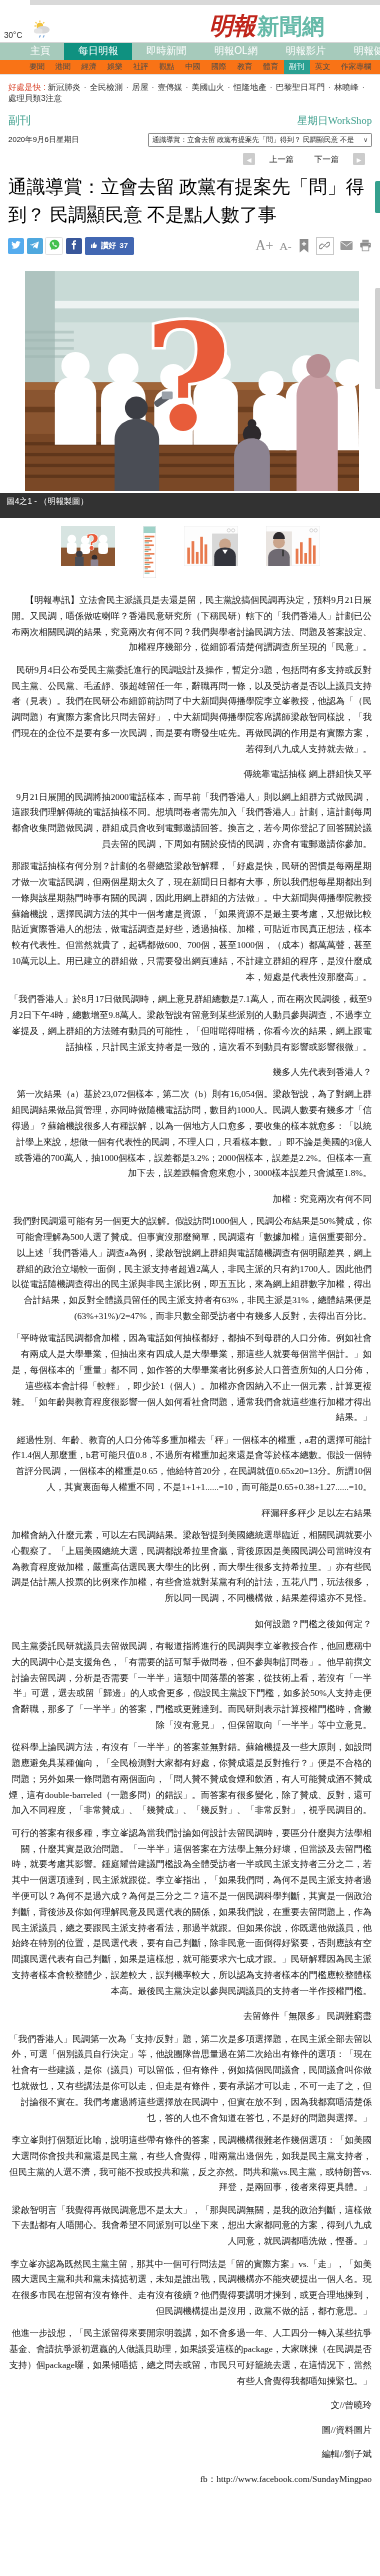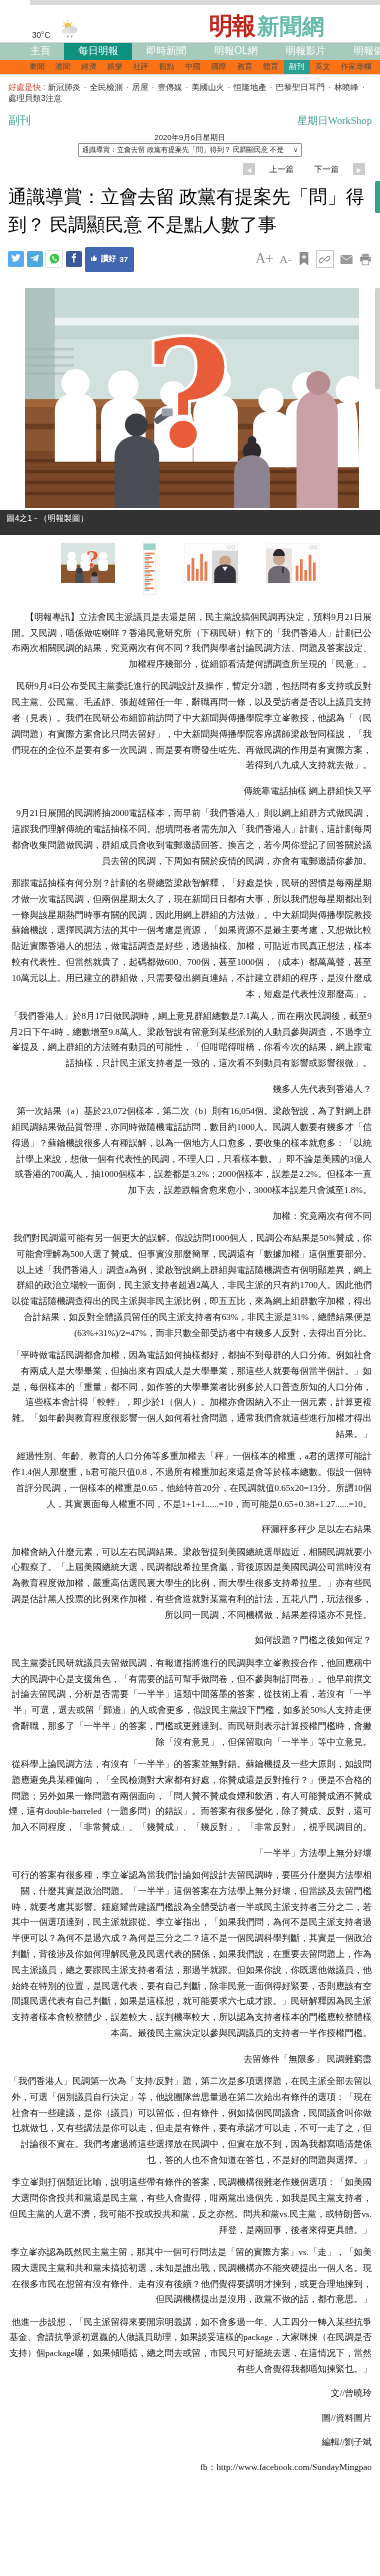--- a/index.html
+++ b/index.html
@@ -1,58 +1,58 @@
 <!DOCTYPE html>
 <html style="font-size:8.7px"><head>
 <meta charset="utf-8">
 <style>
   html,body{margin:0;padding:0;}
   body{width:380px;min-height:2576px;background:#fff;font-family:"Liberation Sans",sans-serif;position:relative;overflow-x:hidden;color:#222;}
   .topbar{height:5.4px;background:#d9d9d9;margin-left:30px;}
   
   header{height:37px;position:relative;border-bottom:0.5px solid #d5d5d5;}
-  .weather{position:absolute;left:32px;bottom:2.2px;display:flex;align-items:flex-end;gap:7.6px;font-size:8.2px;color:#333;}
+  .weather{position:absolute;left:4px;bottom:2.2px;display:flex;align-items:flex-end;gap:7.6px;font-size:8.2px;color:#333;}
   .logo{position:absolute;left:209px;top:4.3px;white-space:nowrap;}
-  .logo-red{font-family:"DejaVu Serif",serif;font-weight:bold;font-size:24px;color:#c0251b;letter-spacing:-1.1px;text-align:right;}
+  .logo-red{font-family:"DejaVu Serif",serif;font-style:italic;font-weight:bold;font-size:24px;color:#c0251b;letter-spacing:-1.1px;text-align:right;}
   .logo-teal{font-size:22px;font-weight:bold;color:#66baa9;letter-spacing:0.5px;}
   
   .nav1{height:16.3px;background:#a6cabb;display:flex;padding-left:16.3px;overflow:hidden;white-space:nowrap;}
   .nav1-item{color:#fff;font-size:10px;line-height:16.3px;padding:0 14px;cursor:pointer;}
   .nav1-item.active{background:#0f9180;}
   
   .nav2{height:14.7px;background:#f97316;display:flex;padding-left:24px;border-bottom:1.1px solid #e2e2e2;overflow:hidden;white-space:nowrap;font-family:Liberation Mono, monospace;}
   .nav2-item{color:#4a4a4a;font-size:7.6px;line-height:14.7px;padding:0 5.4px;cursor:pointer;}
   .nav2-item.active{background:#2aa092;color:#fff;}
   
   .hot{padding:7px 8.2px 4.9px;font-size:8.2px;color:#333;}
   .hot-label{color:#d9442b;}
   .hot-topic{cursor:pointer;}
   .hot-sep{color:#666;padding:0 3.3px;}
   
   .section-row{display:flex;justify-content:space-between;align-items:baseline;padding:3.3px 8.2px 0;}
   .section-title{color:#41a18f;font-size:11.4px;}
   .section-right{color:#41a18f;font-size:10.3px;font-family:"Liberation Serif",serif;cursor:pointer;}
   
-  .meta-row{display:flex;justify-content:space-between;align-items:center;padding:5.4px 8.2px 0;flex-direction:column;}
+  .meta-row{display:flex;justify-content:space-between;align-items:center;padding:5.4px 8.2px 0;}
   .date{font-size:7.6px;color:#222;}
   .dropdown{width:216px;height:12px;border:0.5px solid #8f8f8f;border-radius:1.1px;background:#fff;display:flex;align-items:center;font-size:7px;color:#222;padding:0 2.7px;cursor:pointer;}
   .dropdown-text{flex:1;white-space:nowrap;overflow:hidden;}
   .dropdown-caret{color:#444;font-size:6.5px;padding-left:2.2px;}
   
   .pager{display:flex;justify-content:flex-end;align-items:center;gap:7.6px;padding:6.5px 15px 0;}
   .pg-btn{width:12px;height:12px;background:#cccccc;color:#fff;font-size:6px;display:flex;align-items:center;justify-content:center;border-radius:1.1px;cursor:pointer;}
   .pg-label{font-size:8.2px;color:#333;cursor:pointer;padding:0 6.5px;}
   
   h1.title{font-family:"Liberation Serif",serif;font-weight:400;font-size:18.5px;line-height:28px;color:#000;margin:7.6px 8.2px 3.3px;}
   
   .share-row{display:flex;justify-content:space-between;align-items:center;padding:4.3px 8.2px;}
   .share-left{display:flex;gap:2.2px;align-items:center;}
   .sq{width:16.3px;height:16.3px;border-radius:1.6px;display:flex;align-items:center;justify-content:center;cursor:pointer;}
   .tw{background:#55acee;} .tg{background:#4fa8de;} .wa{background:#fff;border:0.5px solid #e2e2e2;} .fb{background:#39579a;}
-  .like-btn{height:25px;background:#4267b2;border-radius:1.6px;color:#fff;display:flex;align-items:center;gap:3.3px;padding:0 6.5px 0 4.3px;font-size:7.6px;font-weight:bold;cursor:pointer;margin-left:1.1px;}
+  .like-btn{height:18px;background:#4267b2;border-radius:1.6px;color:#fff;display:flex;align-items:center;gap:3.3px;padding:0 6.5px 0 4.3px;font-size:7.6px;font-weight:bold;cursor:pointer;margin-left:1.1px;}
   .share-right{display:flex;align-items:center;gap:6px;}
   .font-btn{font-family:"Liberation Serif",serif;color:#8f8f8f;cursor:pointer;}
   .font-btn.plus{font-size:14px;} .font-btn.minus{font-size:11.4px;}
   .tool{cursor:pointer;display:flex;align-items:center;justify-content:center;}
   .tool.boxed{width:16.3px;height:16.3px;border:0.5px solid #c9c9c9;background:#fff;}
   
   .main-figure{margin:12px 0 0 25px;width:334px;display:block;}
   .caption-bar{background:#323232;color:#fff;font-size:8.2px;height:25px;line-height:18.5px;padding-left:6.5px;width:374px;}
   
   .thumbs{display:flex;justify-content:center;align-items:flex-start;gap:28px;padding:7.6px 0 2.2px;}
@@ -372,25 +372,25 @@
     <p>第一次結果（a）基於23,072個樣本，第二次（b）則有16,054個。梁啟智說，為了對網上群組民調結果做品質管理，亦同時做隨機電話訪問，數目約1000人。民調人數要有幾多才「信得過」？蘇鑰機說很多人有種誤解，以為一個地方人口愈多，要收集的樣本就愈多：「以統計學上來說，想做一個有代表性的民調，不理人口，只看樣本數。」即不論是美國的3億人或香港的700萬人，抽1000個樣本，誤差都是3.2%；2000個樣本，誤差是2.2%。但樣本一直加下去，誤差跌幅會愈來愈小，3000樣本誤差只會減至1.8%。</p>
     <p class="subhead">加權：究竟兩次有何不同</p>
     <p>我們對民調還可能有另一個更大的誤解。假設訪問1000個人，民調公布結果是50%贊成，你可能會理解為500人選了贊成。但事實沒那麼簡單，民調還有「數據加權」這個重要部分。以上述「我們香港人」調查a為例，梁啟智說網上群組與電話隨機調查有個明顯差異，網上群組的政治立場較一面倒，民主派支持者超過2萬人，非民主派的只有約1700人。因此他們以從電話隨機調查得出的民主派與非民主派比例，即五五比，來為網上組群數字加權，得出合計結果，如反對全體議員留任的民主派支持者有63%，非民主派是31%，總體結果便是(63%+31%)/2=47%，而非只數全部受訪者中有幾多人反對，去得出百分比。</p>
     <p>「平時做電話民調都會加權，因為電話如何抽樣都好，都抽不到母群的人口分佈。例如社會有兩成人是大學畢業，但抽出來有四成人是大學畢業，那這些人就要每個當半個計。」如是，每個樣本的「重量」都不同，如作答的大學畢業者比例多於人口普查所知的人口分佈，這些樣本會計得「較輕」，即少於1（個人）。加權亦會因納入不止一個元素，計算更複雜。「如年齡與教育程度很影響一個人如何看社會問題，通常我們會就這些進行加權才得出結果。」</p>
     <p>經過性別、年齡、教育的人口分佈等多重加權去「秤」一個樣本的權重，a君的選擇可能計作1.4個人那麼重，b君可能只值0.8，不過所有權重加起來還是會等於樣本總數。假設一個特首評分民調，一個樣本的權重是0.65，他給特首20分，在民調就值0.65x20=13分。所謂10個人，其實裏面每人權重不同，不是1+1+1......=10，而可能是0.65+0.38+1.27......=10。</p>
     <p class="subhead">秤漏秤多秤少 足以左右結果</p>
     <p>加權會納入什麼元素，可以左右民調結果。梁啟智提到美國總統選舉臨近，相關民調就要小心觀察了。「上屆美國總統大選，民調都說希拉里會贏，背後原因是美國民調公司當時沒有為教育程度做加權，嚴重高估選民裏大學生的比例，而大學生很多支持希拉里。」亦有些民調是估計黑人投票的比例來作加權，有些會造就對某黨有利的計法，五花八門，玩法很多，所以同一民調，不同機構做，結果差得遠亦不見怪。</p>
     <p class="subhead">如何設題？門檻之後如何定？</p>
     <p>民主黨委託民研就議員去留做民調，有報道指將進行的民調與李立峯教授合作，他回應稱中大的民調中心是支援角色，「有需要的話可幫手做問卷，但不參與制訂問卷」。他早前撰文討論去留民調，分析是否需要「一半半」這類中間落墨的答案，從技術上看，若沒有「一半半」可選，選去或留「歸邊」的人或會更多，假設民主黨設下門檻，如多於50%人支持走便會辭職，那多了「一半半」的答案，門檻或更難達到。而民研則表示計算授權門檻時，會撇除「沒有意見」，但保留取向「一半半」等中立意見。</p>
     <p>從科學上論民調方法，有沒有「一半半」的答案並無對錯。蘇鑰機提及一些大原則，如設問題應避免具某種偏向，「全民檢測對大家都有好處，你贊成還是反對推行？」便是不合格的問題；另外如果一條問題有兩個面向，「問人贊不贊成食煙和飲酒，有人可能贊成酒不贊成煙，這有double-barreled（一題多問）的錯誤」。而答案有很多變化，除了贊成、反對，還可加入不同程度，「非常贊成」、「幾贊成」、「幾反對」、「非常反對」，視乎民調目的。</p>
-    <p class="subhead">「一半半」方法學上無分好壞</p>
     <p>可行的答案有很多種，李立峯認為當我們討論如何設計去留民調時，要區分什麼與方法學相關，什麼其實是政治問題。「一半半」這個答案在方法學上無分好壞，但當談及去留門檻時，就要考慮其影響。鍾庭耀曾建議門檻設為全體受訪者一半或民主派支持者三分之二，若其中一個選項達到，民主派就跟從。李立峯指出，「如果我們問，為何不是民主派支持者過半便可以？為何不是過六成？為何是三分之二？這不是一個民調科學判斷，其實是一個政治判斷，背後涉及你如何理解民意及民選代表的關係，如果我們說，在重要去留問題上，作為民主派議員，總之要跟民主派支持者看法，那過半就跟。但如果你說，你既選他做議員，他始終在特別的位置，是民選代表，要有自己判斷，除非民意一面倒得好緊要，否則應該有空間讓民選代表有自己判斷，如果是這樣想，就可能要求六七成才跟。」民研解釋因為民主派支持者樣本會較整體少，誤差較大，誤判機率較大，所以認為支持者樣本的門檻應較整體樣本高。最後民主黨決定以參與民調議員的支持者一半作授權門檻。</p>
     <p class="subhead">去留條件「無限多」 民調難窮盡</p>
     <p>「我們香港人」民調第一次為「支持/反對」題，第二次是多項選擇題，在民主派全部去留以外，可選「個別議員自行決定」等，他說團隊曾思量過在第二次給出有條件的選項：「現在社會有一些建議，是你（議員）可以留低，但有條件，例如搞個民間議會，民間議會叫你做乜就做乜，又有些講法是你可以走，但走是有條件，要有承諾才可以走，不可一走了之，但討論很不實在。我們考慮過將這些選擇放在民調中，但實在放不到，因為我都寫唔清楚係乜，答的人也不會知道在答乜，不是好的問題與選擇。」</p>
     <p>李立峯則打個類近比喻，說明這些帶有條件的答案，民調機構很難老作幾個選項：「如美國大選問你會投共和黨還是民主黨，有些人會覺得，咁兩黨出邊個先，如我是民主黨支持者，但民主黨的人選不濟，我可能不投或投共和黨，反之亦然。問共和黨vs.民主黨，或特朗普vs.拜登，是兩回事，後者來得更具體。」</p>
+    <p>梁啟智明言「我覺得再做民調意思不是太大」，「那與民調無關，是我的政治判斷，這樣做下去點都有人唔開心。我會希望不同派別可以坐下來，想出大家都同意的方案，得到八九成人同意，就民調都唔洗做，慳番。」</p>
     <p>李立峯亦認為既然民主黨主留，那其中一個可行問法是「留的實際方案」vs.「走」，「如美國大選民主黨和共和黨未搞掂初選，未知是誰出戰，民調機構亦不能夾硬提出一個人名。現在很多市民在想留有沒有條件、走有沒有後續？他們覺得要講明才揀到，或更合理地揀到，但民調機構提出是沒用，政黨不做的話，都冇意思。」</p>
     <p>他進一步設想，「民主派留得來要開宗明義講，如不會多過一年、人工四分一轉入某些抗爭基金、會請抗爭派初選贏的人做議員助理，如果談妥這樣的package，大家咪揀（在民調是否支持）個package囉，如果傾唔掂，總之問去或留，市民只可好籠統去選，在這情况下，當然有些人會覺得我都唔知揀緊乜。」</p>
     <p class="credit">文//曾曉玲</p>
     <p class="credit">圖//資料圖片</p>
     <p class="credit">編輯//劉子斌</p>
     <p class="credit">fb：http://www.facebook.com/SundayMingpao</p>
   </article>
 
 <div class="share-row share-bottom">
   

